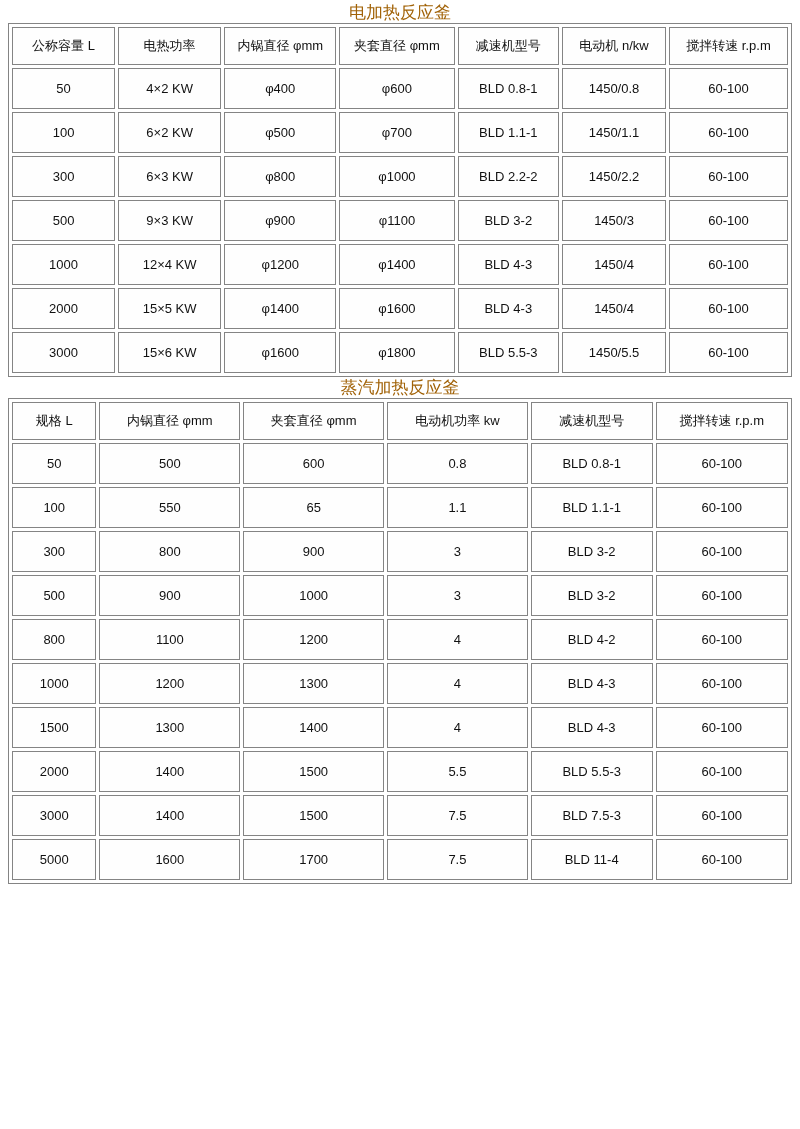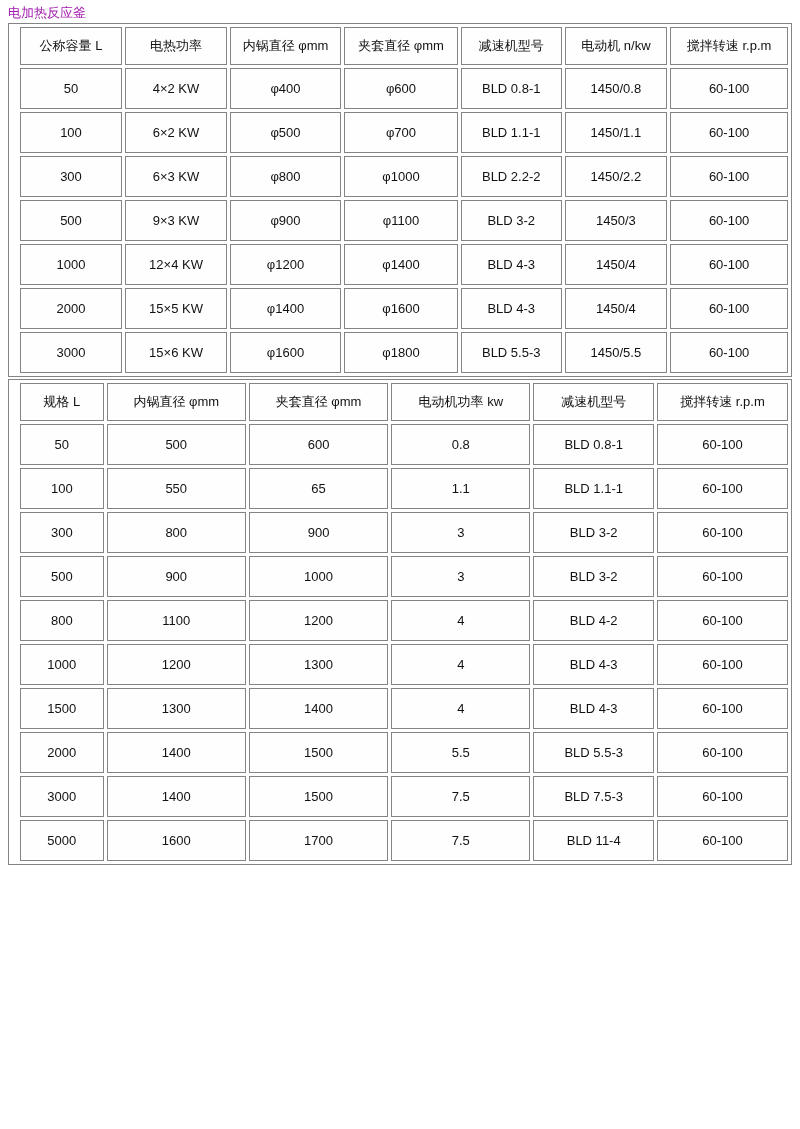--- a/index.html
+++ b/index.html
@@ -8,35 +8,35 @@
     height: 1129px;
     overflow: hidden;
     background: #ffffff;
   }
   body {
     font-family: "Liberation Sans", "DejaVu Sans", sans-serif;
     color: #000000;
     padding: 3px 8px 0 8px;
   }
   .table-title {
-    font-size: 13px;
+    font-size: 17px;
     line-height: 17px;
     margin: 1px 0 2px 0;
-    color: #a21caf;
+    color: #a16207;
     white-space: nowrap;
+    text-align: center;
   }
   table.spec-table {
     width: 784px;
     table-layout: fixed;
     border-collapse: separate;
     border-spacing: 3px;
     border: 1px solid #848484;
     background: #ffffff;
     margin-bottom: 2px;
-    padding-left: 8px;
   }
   table.spec-table th,
   table.spec-table td {
     border: 1px solid #848484;
     background: #fefefe;
     text-align: center;
     vertical-align: middle;
     font-size: 13px;
     font-weight: normal;
     color: #111111;
@@ -136,20 +136,21 @@
             <td>φ1800</td>
             <td>BLD 5.5-3</td>
             <td>1450/5.5</td>
             <td>60-100</td>
           </tr>
         </tbody>
       </table>
   </div>
 
   <div class="table-block">
+    <div class="table-title">蒸汽加热反应釜</div>
     <table class="spec-table">
         <colgroup>
           <col style="width: 11.1%;">
           <col style="width: 18.5%;">
           <col style="width: 18.5%;">
           <col style="width: 18.5%;">
           <col style="width: 16%;">
           <col style="width: 17.4%;">
         </colgroup>
         <thead>

